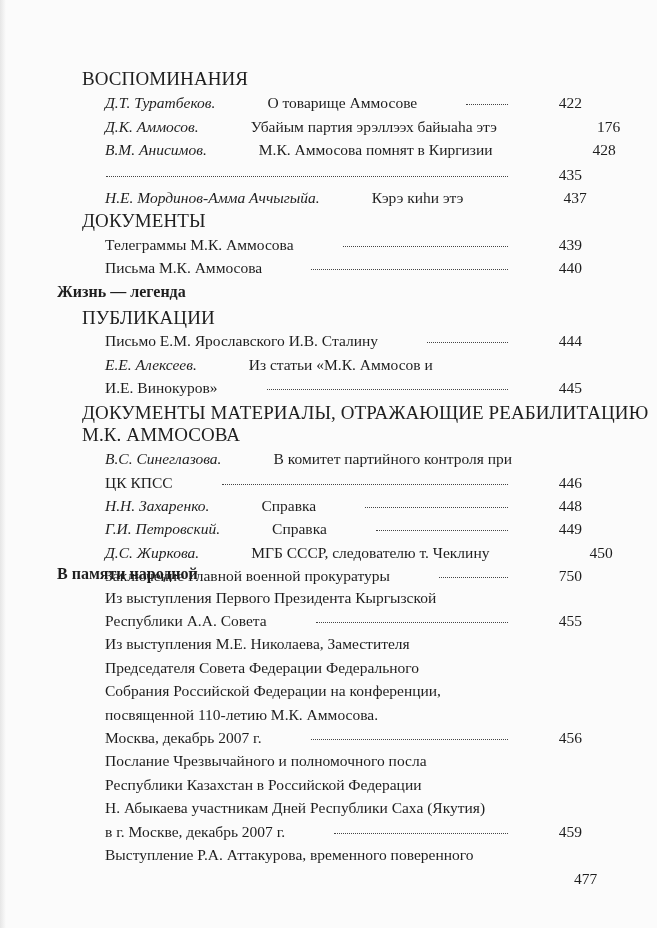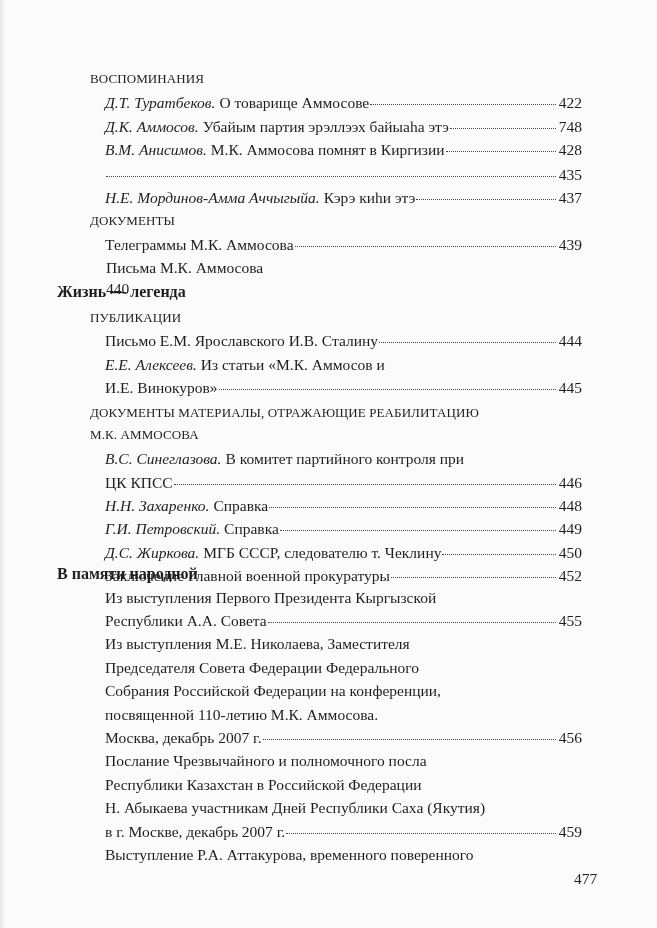--- a/index.html
+++ b/index.html
@@ -21,22 +21,22 @@
       background: linear-gradient(to right, #e6e6e6, #fbfbfb);
     }
     .row {
       position: absolute;
       left: 0; right: 0;
       font-size: 15.5px;
       line-height: 20px;
       white-space: nowrap;
     }
     .sec { left: 57px; font-weight: bold; font-size: 16px; }
-    .sub { left: 82px; font-size: 13px; letter-spacing: 0.1px; margin-left: 8px; }
-    .entry { left: 105px; width: 477px; display: flex; align-items: baseline; }
+    .sub { left: 82px; font-size: 19px; letter-spacing: 0.1px; }
+    .entry { left: 105px; width: 477px; display: flex; align-items: baseline; gap: 48px; }
     .entry .author { font-style: italic; margin-right: 4px; }
     .entry .dots {
       flex: 1 1 auto;
       overflow: hidden;
       margin: 0 3px 0 1px;
       border-bottom: 1.2px dotted #444;
       height: 0;
       position: relative;
       top: -3px;
     }
@@ -57,21 +57,21 @@
       <div class="row entry" style="top: 93px;">
         <span class="author">Д.Т. Туратбеков.</span>
         <span class="title">О товарище Аммосове</span>
         <span class="dots"></span>
         <span class="pg">422</span>
       </div>
       <div class="row entry" style="top: 117px;">
         <span class="author">Д.К. Аммосов.</span>
         <span class="title">Убайым партия эрэллээх байыаһа этэ</span>
         <span class="dots"></span>
-        <span class="pg">748</span>
+        <span class="pg">176</span>
       </div>
       <div class="row entry" style="top: 140px;">
         <span class="author">В.М. Анисимов.</span>
         <span class="title">М.К. Аммосова помнят в Киргизии</span>
         <span class="dots"></span>
         <span class="pg">428</span>
       </div>
       <div class="row entry" style="top: 165px;">
         <span class="dots"></span>
         <span class="pg">435</span>
@@ -81,21 +81,21 @@
         <span class="title">Кэрэ киһи этэ</span>
         <span class="dots"></span>
         <span class="pg">437</span>
       </div>
       <div class="row sub" style="top: 211px;">ДОКУМЕНТЫ</div>
       <div class="row entry" style="top: 235px;">
         <span class="title">Телеграммы М.К. Аммосова</span>
         <span class="dots"></span>
         <span class="pg">439</span>
       </div>
-      <div class="row entry" style="top: 258px; flex-direction: column;">
+      <div class="row entry" style="top: 258px;">
         <span class="title">Письма М.К. Аммосова</span>
         <span class="dots"></span>
         <span class="pg">440</span>
       </div>
       <div class="row sec" style="top: 282px;">Жизнь — легенда</div>
       <div class="row sub" style="top: 308px;">ПУБЛИКАЦИИ</div>
       <div class="row entry" style="top: 331px;">
         <span class="title">Письмо Е.М. Ярославского И.В. Сталину</span>
         <span class="dots"></span>
         <span class="pg">444</span>
@@ -134,21 +134,21 @@
       </div>
       <div class="row entry" style="top: 543px;">
         <span class="author">Д.С. Жиркова.</span>
         <span class="title">МГБ СССР, следователю т. Чеклину</span>
         <span class="dots"></span>
         <span class="pg">450</span>
       </div>
       <div class="row entry" style="top: 566px;">
         <span class="title">Заключение Главной военной прокуратуры</span>
         <span class="dots"></span>
-        <span class="pg">452</span>
+        <span class="pg">750</span>
       </div>
       <div class="row sec" style="top: 564px;">В памяти народной</div>
       <div class="row entry" style="top: 588px; width: auto;">
         <span class="title">Из выступления Первого Президента Кыргызской</span>
       </div>
       <div class="row entry" style="top: 611px;">
         <span class="title">Республики А.А. Совета</span>
         <span class="dots"></span>
         <span class="pg">455</span>
       </div>

